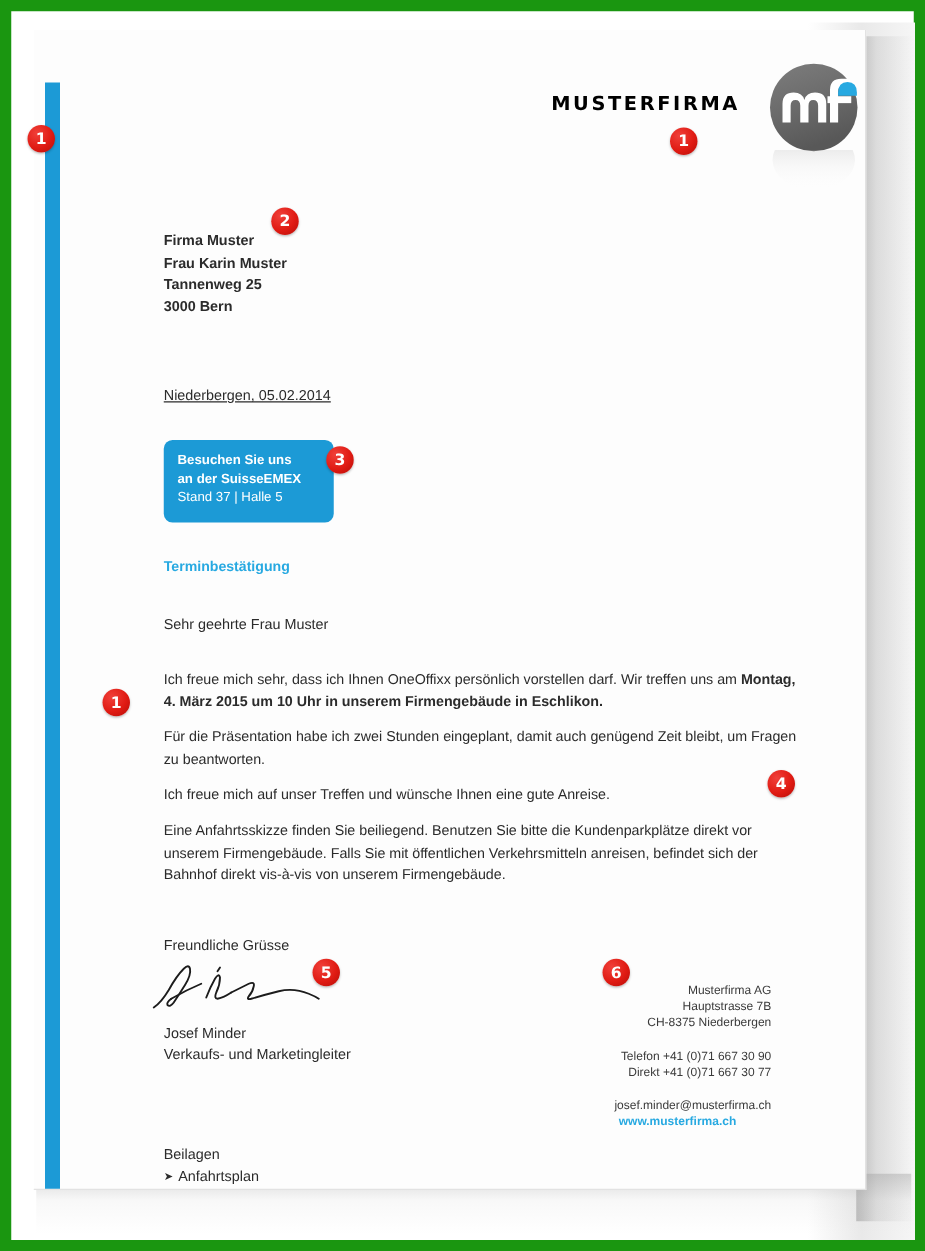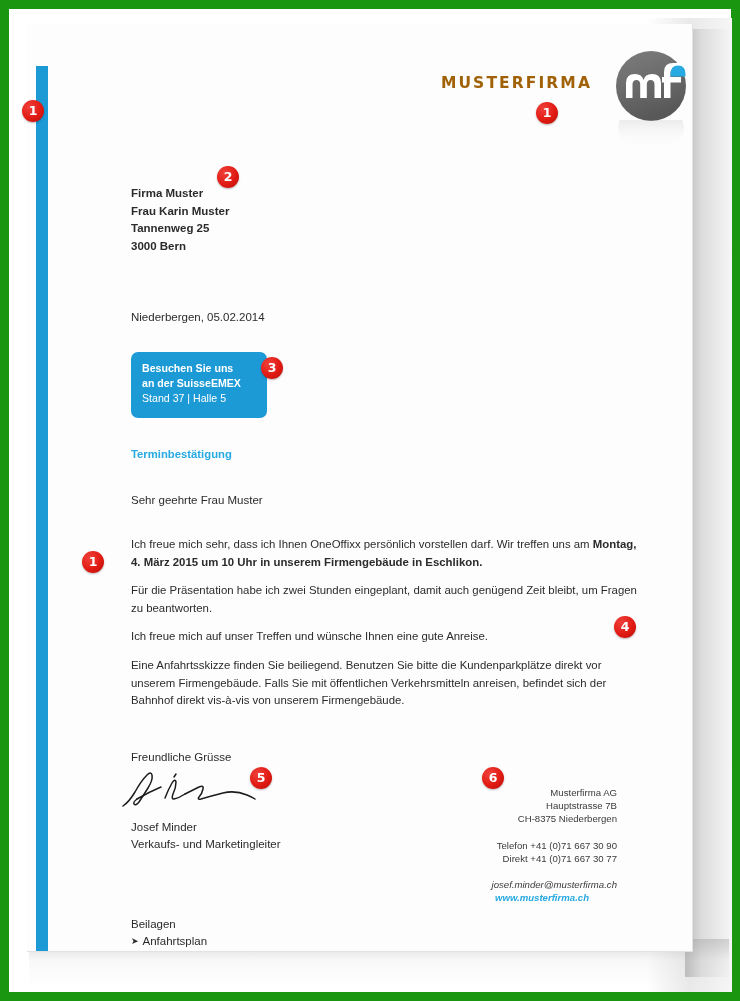--- a/index.html
+++ b/index.html
@@ -63,21 +63,21 @@
   
   #brand-wordmark {
     position: absolute;
     left: 405px; top: 50px;
     width: 160px;
     text-align: right;
     font-family: "DejaVu Sans", sans-serif;
     font-weight: bold;
     font-size: 15.5px;
     letter-spacing: 2.1px;
-    color: #a16207;
+    color: #000000;
     white-space: nowrap;
   }
 
   #logo-wrap {
     position: absolute;
     left: 585px; top: 26px;
     width: 78px; height: 110px;
   }
 
   
@@ -88,20 +88,21 @@
     line-height: 17.6px;
     color: #2b2b2b;
     font-weight: bold;
   }
 
   #date-line {
     position: absolute;
     left: 104px; top: 287px;
     font-size: 11.5px;
     color: #2b2b2b;
+    text-decoration: underline;
   }
 
   
   #promo-box {
     position: absolute;
     left: 104px; top: 328px;
     width: 136px;
     padding: 9px 11px 13px 11px;
     background: #1c9ad6;
     border-radius: 7px;
@@ -176,21 +177,21 @@
   #contact-block {
     position: absolute;
     left: 440px; top: 762px;
     width: 150px;
     text-align: right;
     font-size: 9.6px;
     line-height: 13.2px;
     color: #3a3a3a;
   }
   #contact-block .grp { margin-bottom: 13px; }
-  #contact-block .grp:last-child { margin-bottom: 0; font-style: italic; }
+  #contact-block .grp:last-child { margin-bottom: 0; }
   #contact-block .web {
     color: #27a9e1;
     font-weight: bold;
     text-align: center;
   }
 
   
   #watermark {
     position: absolute;
     left: 40px; top: 998px;

